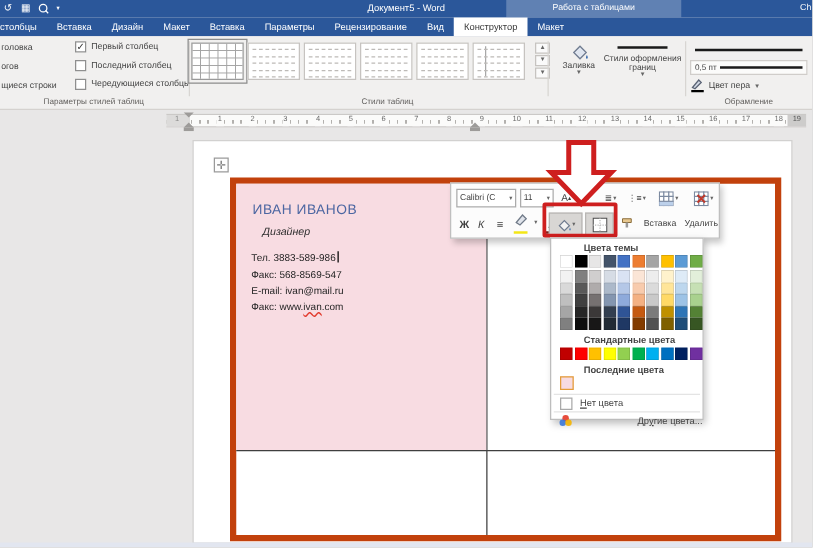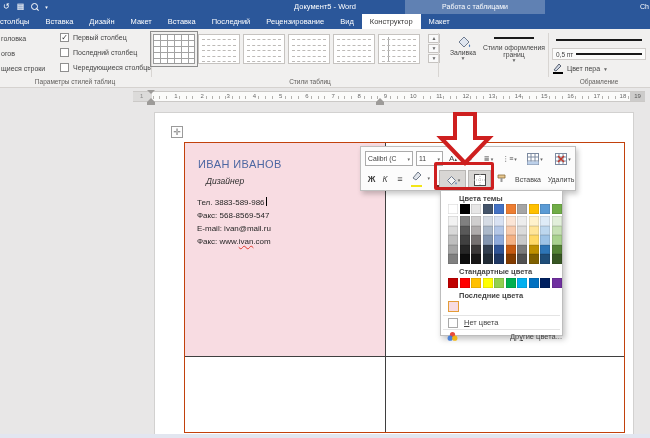--- a/index.html
+++ b/index.html
@@ -72,21 +72,21 @@
   .rnum.dim{background:#dcdbda;color:#8a8a8a;}
   .m-top{position:absolute;left:147px;top:2px;width:0;height:0;border-left:4px solid transparent;border-right:4px solid transparent;border-top:4px solid #9d9b99;}
   .m-house{position:absolute;width:0;height:0;border-left:4px solid transparent;border-right:4px solid transparent;border-bottom:4px solid #9d9b99;}
   .m-house::after{content:"";position:absolute;left:-4px;top:4px;width:8px;height:3px;background:#9d9b99;}
 
   
   .docarea{position:absolute;left:0;top:105px;width:650px;height:329px;background:#e8e7e7;}
   .page{position:absolute;left:155px;top:8px;width:478px;height:321px;background:#fff;box-shadow:0 0 0 1px #d2d1d0;}
   .tbl-handle{position:absolute;left:171px;top:21px;width:12px;height:12px;border:1px solid #9a9a9a;background:#fdfdfd;
               font-size:9px;line-height:10px;text-align:center;color:#777;}
-  .card-table{position:absolute;left:184px;top:37px;width:441px;height:291px;border:1px solid #c2410c;}
+  .card-table{position:absolute;left:184px;top:37px;width:441px;height:291px;border:5px solid #c2410c;}
   .card-table .vline{position:absolute;left:200px;top:0;bottom:0;width:1px;background:#3f3f3f;}
   .card-table .hline{position:absolute;left:0;right:0;top:213px;height:1px;background:#3f3f3f;}
   .card-cell{position:absolute;left:0;top:0;width:200px;height:213px;background:#f8dce2;}
   .card-name{position:absolute;left:13px;top:15px;font-size:11px;letter-spacing:.4px;color:#4d67a2;}
   .card-role{position:absolute;left:21px;top:33px;font-size:8.5px;font-style:italic;color:#2e2e2e;}
   .card-lines{position:absolute;left:12px;top:53px;font-size:8px;color:#262626;line-height:13px;white-space:nowrap;}
   .cursor-caret{display:inline-block;width:1px;height:9px;background:#000;vertical-align:-1px;margin-left:1px;}
   .squig{text-decoration:underline;text-decoration-style:wavy;text-decoration-color:#e23b2e;text-underline-offset:1px;}
 
   
@@ -101,21 +101,21 @@
   .fc-bar{position:absolute;left:2px;bottom:1px;right:2px;height:2px;background:#7b241c;}
   .hl-bar{position:absolute;left:2px;bottom:1px;width:11px;height:2.5px;background:#f3e617;}
 
   
   .red-box{position:absolute;left:434px;top:162px;width:60px;height:28px;border:3px solid #ce1f1f;border-radius:2px;z-index:12;}
   .red-arrow{position:absolute;left:432px;top:112px;z-index:13;}
 
   
   .dropdown{position:absolute;left:440px;top:190px;width:123px;height:146px;background:#fff;border:1px solid #bdbdbd;
             box-shadow:2px 3px 6px rgba(0,0,0,.25);z-index:20;font-size:7.5px;color:#444;}
-  .dd-label{position:absolute;left:18px;font-weight:bold;color:#444;}
+  .dd-label{position:absolute;left:1px;font-weight:bold;color:#444;padding-left:25px;}
   .swrow{position:absolute;left:7px;display:flex;gap:1.5px;}
   .sw{width:10px;height:10px;box-shadow:inset 0 0 0 .5px rgba(0,0,0,.18);}
   .vargrid{position:absolute;left:7px;top:25px;display:grid;grid-template-columns:repeat(10,10px);column-gap:1.5px;row-gap:0;}
   .vargrid .sw{height:9.5px;}
   .sw.recent{border:1px solid #e49c38;box-shadow:none;width:11px;height:11px;}
   .dd-item{position:absolute;left:0;right:0;height:13px;display:flex;align-items:center;gap:6px;padding-left:6px;}
   .dd-item .ico{width:11px;height:11px;display:flex;align-items:center;justify-content:center;}
   .nocolor-sw{width:10px;height:10px;background:#fff;border:1px solid #a9a9a9;}
   .accel{text-decoration:underline;}
   .dd-sep{position:absolute;left:2px;right:2px;height:1px;background:#e4e4e4;}
@@ -149,21 +149,21 @@
       <div class="tab">
         <span>Дизайн</span>
       </div>
       <div class="tab">
         <span>Макет</span>
       </div>
       <div class="tab">
         <span>Вставка</span>
       </div>
       <div class="tab">
-        <span>Последний</span>
+        <span>Параметры</span>
       </div>
       <div class="tab">
         <span>Рецензирование</span>
       </div>
       <div class="tab">
         <span>Вид</span>
       </div>
       <div class="tab active">
         <span>Конструктор</span>
       </div>

